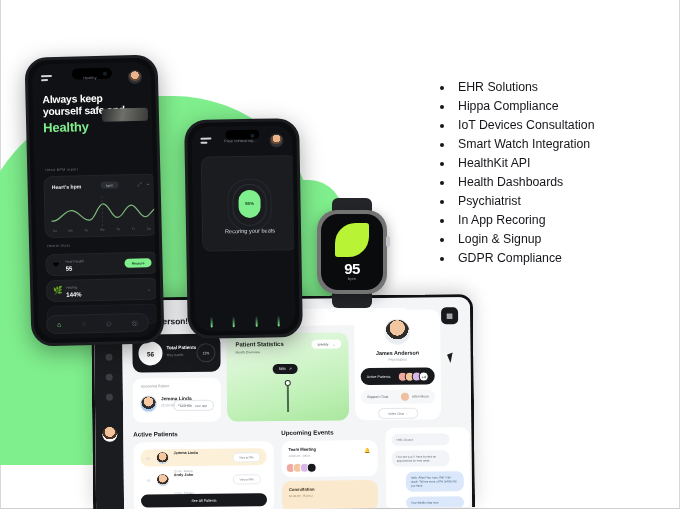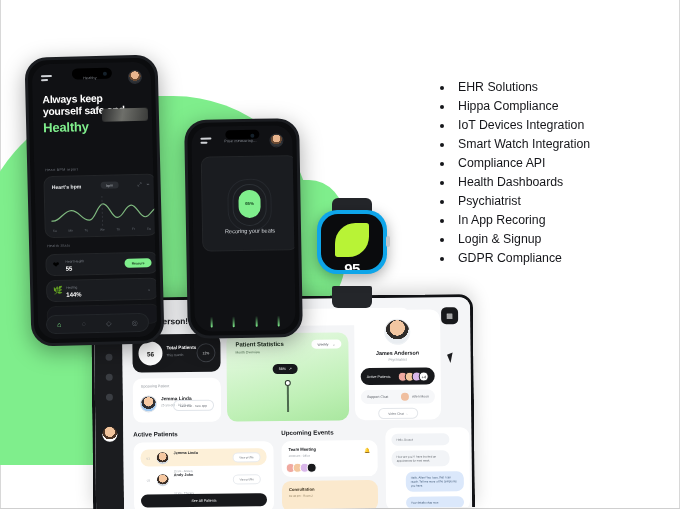--- a/index.html
+++ b/index.html
@@ -118,22 +118,22 @@
   .rec-txt { position:absolute; left:0; right:0; bottom:16px; text-align:center; font-size:5.6px; color:#d4d7db; }
   .spikes { position:absolute; left:6px; right:6px; bottom:4px; height:12px; display:flex; align-items:flex-end; justify-content:space-around; }
   .spikes b { display:block; width:2px; height:11px; background:linear-gradient(#0f1113,#7fee8c); border-radius:1px; }
 
   
   .watch { position:absolute; left:313px; top:204px; width:78px; height:96px; }
   .band-t, .band-b { position:absolute; left:50%; transform:translateX(-50%); width:40px; background:#24262a; }
   .band-t { top:-6px; height:20px; border-radius:6px 6px 2px 2px; }
   .band-b { bottom:-8px; height:22px; border-radius:2px 2px 6px 6px; }
   .watch-body {
-    position:absolute; left:4px; top:6px; width:70px; height:64px;
-    background:#0ea5e9; border-radius:20px; padding:4px;
+    position:absolute; left:4px; top:6px; width:70px; height:84px;
+    background:#737373; border-radius:20px; padding:4px;
     box-shadow:0 4px 14px rgba(0,0,0,.35);
   }
   .watch-scr { width:100%; height:100%; background:#0a0b0d; border-radius:17px; position:relative; overflow:hidden; }
   .crown { position:absolute; right:-3px; top:26px; width:4px; height:11px; background:#c2c6cb; border-radius:2px; }
   .leaf {
     position:absolute; left:50%; top:26px; transform:translate(-50%,-50%);
     width:34px; height:34px; background:#b8f336;
     border-radius:60% 8% 60% 8%;
     filter:blur(.2px);
   }
@@ -247,23 +247,23 @@
   <div class="edge-b"></div>
 
   <div class="blob"></div>
   <div class="blob-b"></div>
   <div class="blob-r"></div>
 
   <div class="features">
     <ul class="feat-list">
       <li>EHR Solutions</li>
       <li>Hippa Compliance</li>
-      <li>IoT Devices Integration</li>
+      <li>IoT Devices Consultation</li>
       <li>Smart Watch Integration</li>
-      <li>Compliance API</li>
+      <li>HealthKit API</li>
       <li>Health Dashboards</li>
       <li>Psychiatrist</li>
       <li>In App Recoring</li>
       <li>Login &amp; Signup</li>
       <li>GDPR Compliance</li>
     </ul>
   </div>
 
   <div class="tablet">
     <div class="t-side">

